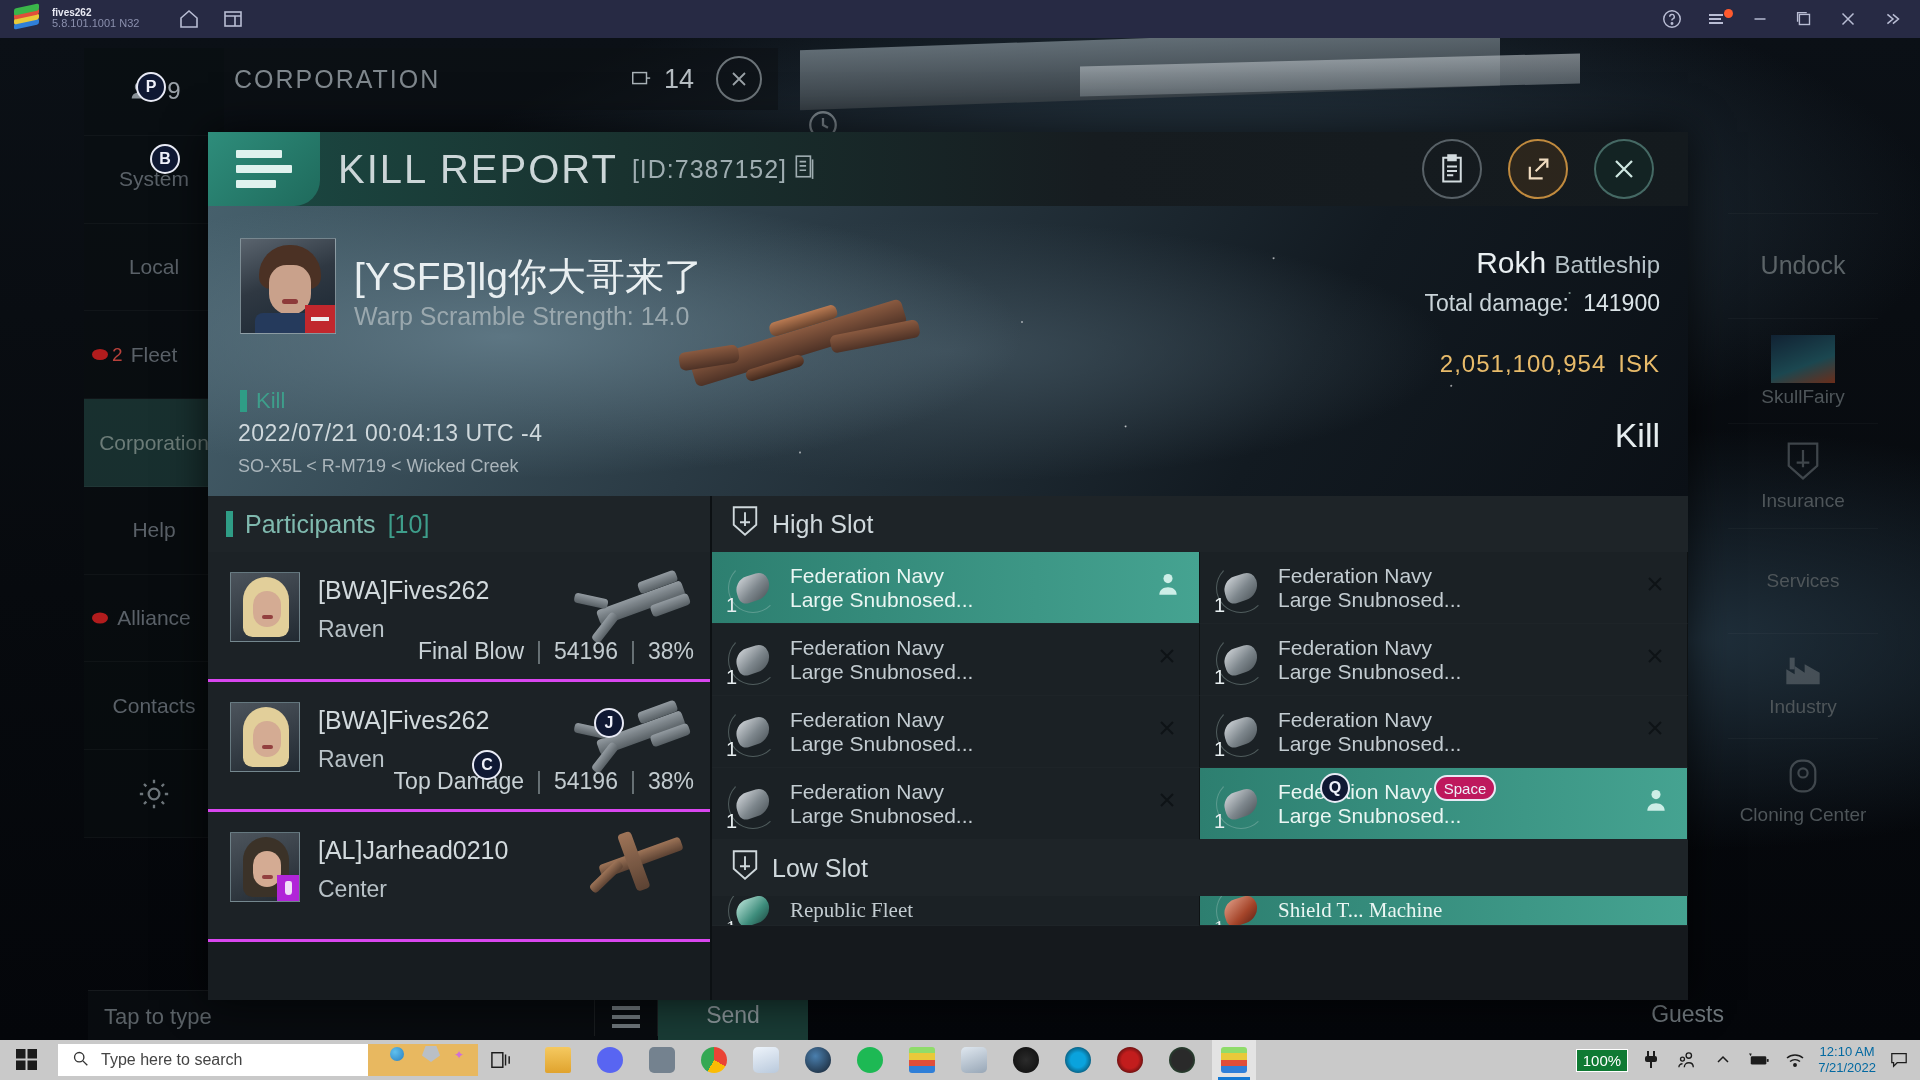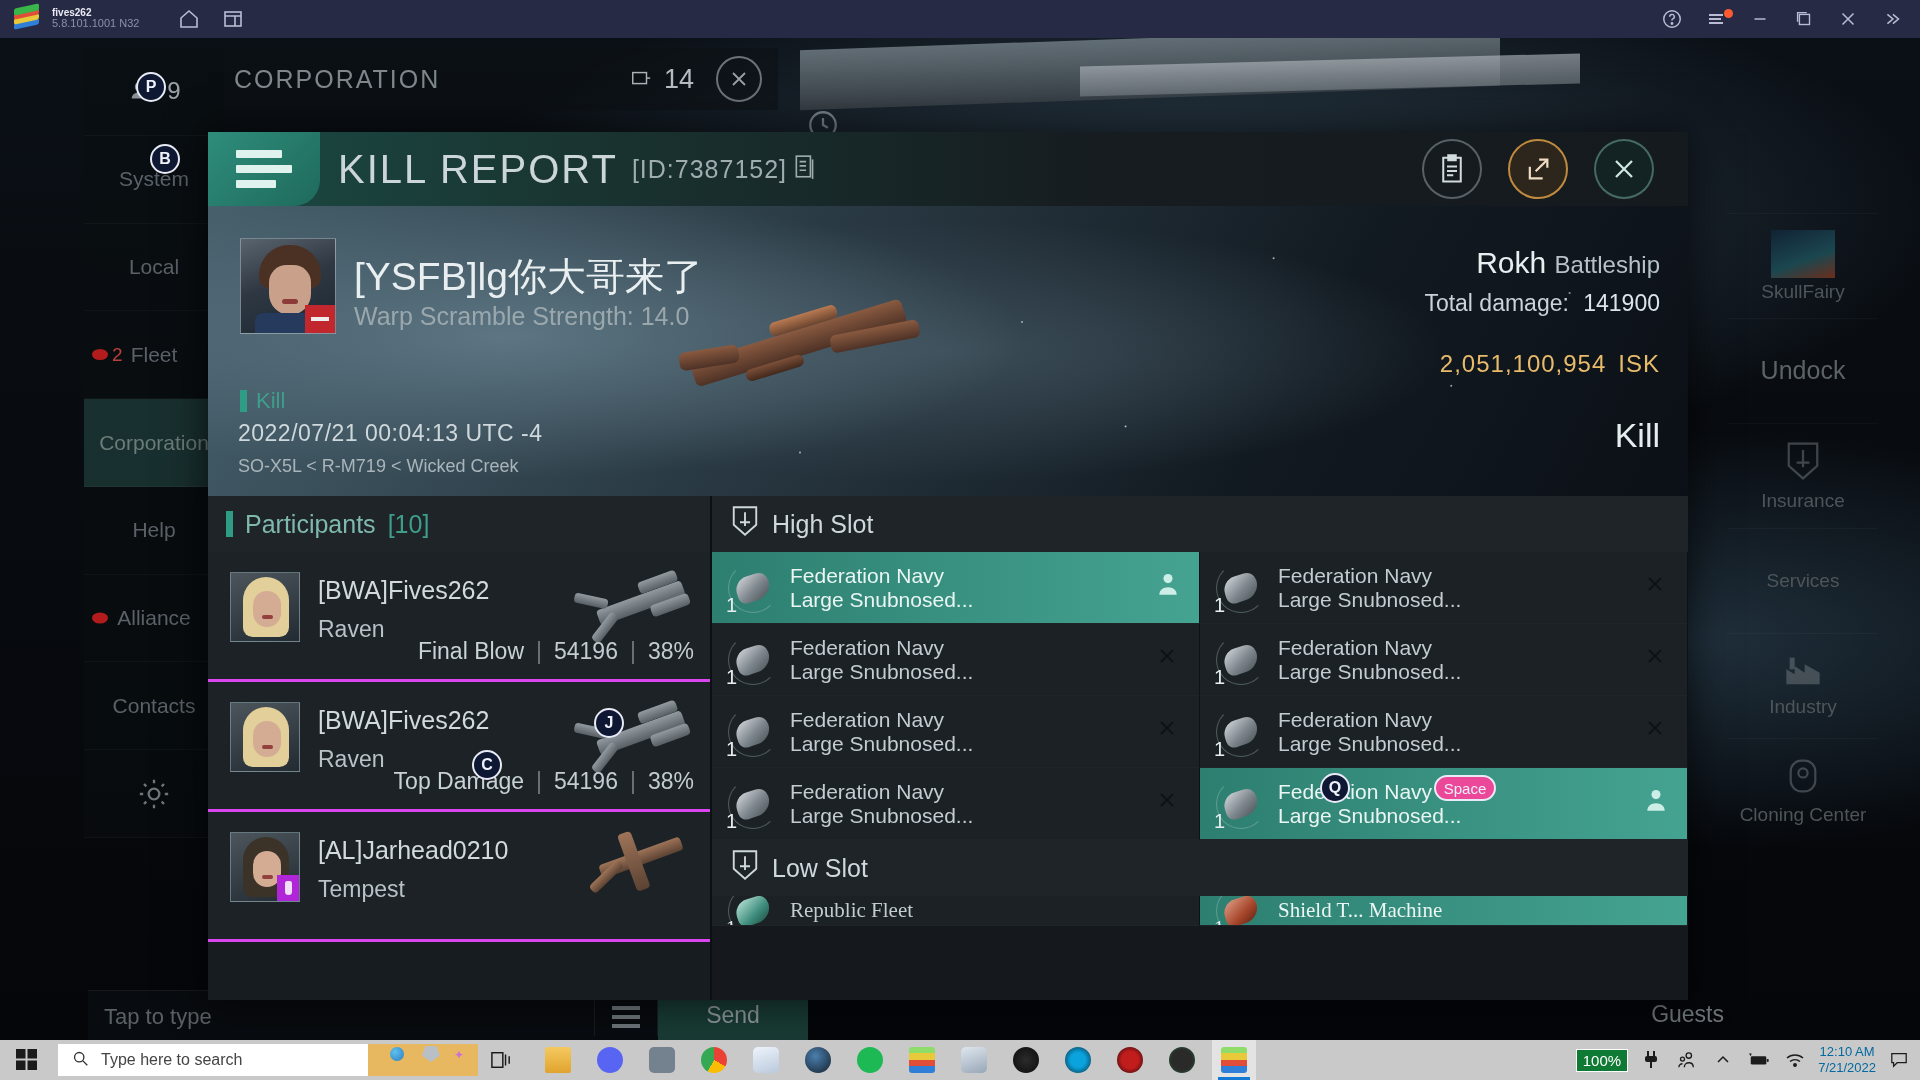--- a/index.html
+++ b/index.html
@@ -298,21 +298,21 @@
   .mod-cell.cut { height: 30px; overflow: hidden; font-family: Liberation Serif, serif; }
 
   
   .keycap {
     position: absolute; width: 30px; height: 30px; border-radius: 50%;
     background: #0f1833; border: 2px solid #e8eaf5; color: #eef0fa;
     font-size: 16px; font-weight: bold; display: flex; align-items: center; justify-content: center;
     z-index: 40;
   }
   .keycap.pill { width: 62px; height: 26px; border-radius: 13px; font-size: 15px; font-weight: normal;
-    background: #ec4899; }
+    background: #be185d; }
 
   
   .taskbar {
     position: absolute; left: 0; bottom: 0; width: 1920px; height: 40px;
     background: #c9c9c9; display: flex; align-items: center;
   }
   .tb-start { width: 54px; height: 40px; display: flex; align-items: center; justify-content: center; }
   .tb-search {
     width: 420px; height: 32px; background: #fff; display: flex; align-items: center;
     margin-left: 4px; position: relative; overflow: hidden;
@@ -471,26 +471,26 @@
       </div>
       <div class="cell">
         <svg width="40" height="40" viewBox="0 0 24 24" fill="none" stroke="#6e767b" stroke-width="1.4">
           <circle cx="12" cy="12" r="3.2"></circle>
           <path d="M12 3.5 v2 M12 18.5 v2 M3.5 12 h2 M18.5 12 h2 M6 6 l1.4 1.4 M16.6 16.6 L18 18 M18 6 l-1.4 1.4 M7.4 16.6 L6 18"></path>
         </svg>
       </div>
     </div>
 
     <div class="g-right">
+      <div class="r-item big">
+        <span>Undock</span>
+      </div>
       <div class="r-item">
         <div class="r-thumb"></div>
         <span>SkullFairy</span>
-      </div>
-      <div class="r-item big">
-        <span>Undock</span>
       </div>
       <div class="r-item">
         <span class="ic">
           <svg width="38" height="42" viewBox="0 0 24 26" fill="none" stroke="#6b7378" stroke-width="1.4">
             <path d="M3 2 H21 V16 L12 24 L3 16 Z"></path>
               <path d="M12 6 V17 M8 14 H16"></path>
           </svg>
         </span>
         <span>Insurance</span>
       </div>
@@ -674,21 +674,21 @@
           <div class="p-row brown">
             <div class="pav male">
               <span class="h"></span>
                 <span class="f"></span>
                 <span class="l"></span>
               <span class="tag">
                   <i></i>
                 </span>
             </div>
             <div class="pname2">[AL]Jarhead0210</div>
-            <div class="pship">Tempest</div>
+            <div class="pship">Center</div>
             <div class="shipimg">
               <span class="a" style="left:22px;top:26px;width:86px;height:14px;"></span>
               <span class="a" style="left:50px;top:4px;width:14px;height:60px;"></span>
               <span class="a" style="left:6px;top:34px;width:40px;height:10px;transform:rotate(-24deg);"></span>
             </div>
           </div>
         </div>
 
         <div class="col-right">
           <div class="sec-head">

